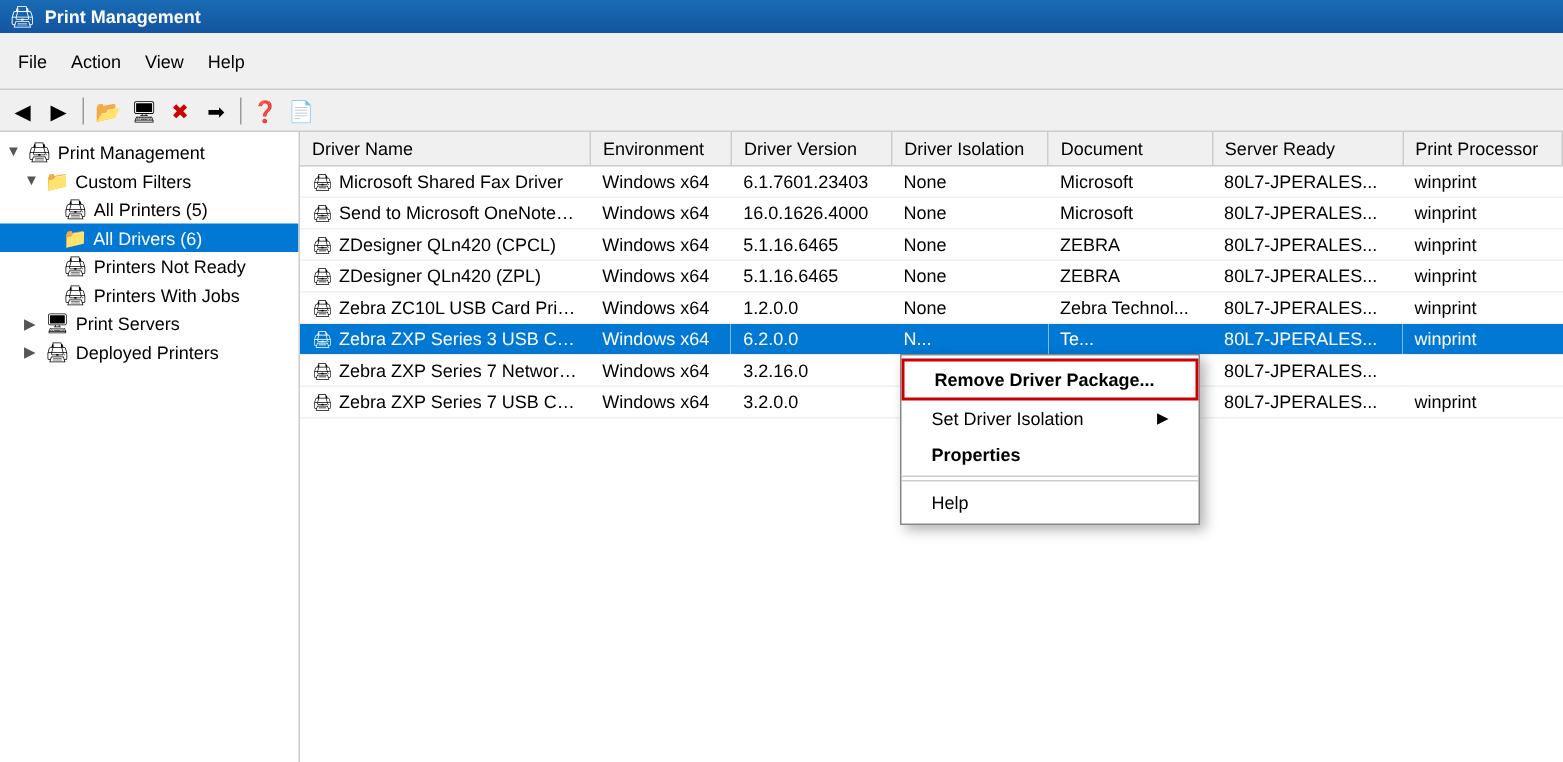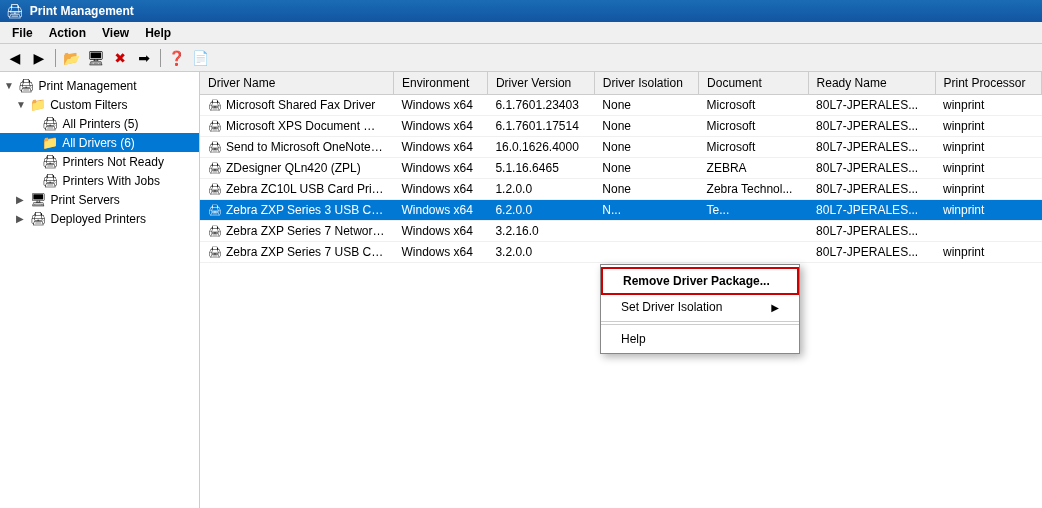--- a/index.html
+++ b/index.html
@@ -22,26 +22,25 @@
       align-items: center;
       padding: 0 6px;
       gap: 6px;
     }
     #title-bar .title-icon { font-size: 14px; }
     #title-bar .title-text { font-size: 12px; font-weight: bold; }
 
     
     #menu-bar {
       background: #f0f0f0;
-      height: 22px;
+      height: 38px;
       display: flex;
       align-items: center;
       padding: 0 4px;
       border-bottom: 1px solid #ccc;
-      font-weight: bold;
     }
     .menu-item {
       padding: 2px 8px;
       cursor: pointer;
       font-size: 12px;
     }
 
     
     #toolbar {
       background: #f0f0f0;
@@ -136,21 +135,20 @@
     #context-menu {
       position: absolute;
       top: 148px;
       left: 400px;
       background: white;
       border: 1px solid #888;
       box-shadow: 3px 3px 8px rgba(0,0,0,0.3);
       z-index: 100;
       min-width: 200px;
       padding: 2px 0;
-      margin-top: 44px;
     }
     .ctx-item {
       padding: 5px 20px;
       cursor: pointer;
       font-size: 12px;
       display: flex;
       align-items: center;
       justify-content: space-between;
     }
     .ctx-item.highlighted {
@@ -250,49 +248,49 @@
 
   <div id="content">
     <table>
       <thead>
         <tr>
           <th>Driver Name</th>
           <th>Environment</th>
           <th>Driver Version</th>
           <th>Driver Isolation</th>
           <th>Document</th>
-          <th>Ready Name</th>
+          <th>Server Ready</th>
           <th>Print Processor</th>
         </tr>
       </thead>
       <tbody id="table-body">
       <tr>
             <td><span style="margin-right: 4px; font-size: 11px;">🖨</span>Microsoft Shared Fax Driver</td>
             <td>Windows x64</td>
             <td>6.1.7601.23403</td>
             <td>None</td>
             <td>Microsoft</td>
             <td>80L7-JPERALES...</td>
             <td>winprint</td>
           </tr>
           <tr>
-            <td><span style="margin-right: 4px; font-size: 11px;">🖨</span>Microsoft XPS Document Writer</td>
-            <td>Windows x64</td>
-            <td>6.1.7601.17514</td>
+            <td><span style="margin-right: 4px; font-size: 11px;">🖨</span>Send to Microsoft OneNote 16 ...</td>
+            <td>Windows x64</td>
+            <td>16.0.1626.4000</td>
             <td>None</td>
             <td>Microsoft</td>
             <td>80L7-JPERALES...</td>
             <td>winprint</td>
           </tr>
           <tr>
-            <td><span style="margin-right: 4px; font-size: 11px;">🖨</span>Send to Microsoft OneNote 16 ...</td>
-            <td>Windows x64</td>
-            <td>16.0.1626.4000</td>
-            <td>None</td>
-            <td>Microsoft</td>
+            <td><span style="margin-right: 4px; font-size: 11px;">🖨</span>ZDesigner QLn420 (CPCL)</td>
+            <td>Windows x64</td>
+            <td>5.1.16.6465</td>
+            <td>None</td>
+            <td>ZEBRA</td>
             <td>80L7-JPERALES...</td>
             <td>winprint</td>
           </tr>
           <tr>
             <td><span style="margin-right: 4px; font-size: 11px;">🖨</span>ZDesigner QLn420 (ZPL)</td>
             <td>Windows x64</td>
             <td>5.1.16.6465</td>
             <td>None</td>
             <td>ZEBRA</td>
             <td>80L7-JPERALES...</td>
@@ -336,18 +334,19 @@
           </tr>
         </tbody>
     </table>
 
     <div id="context-menu">
       <div class="ctx-item highlighted">Remove Driver Package...</div>
       <div class="ctx-item">
         <span>Set Driver Isolation</span>
         <span class="ctx-arrow">▶</span>
       </div>
+      <div class="ctx-item ctx-bold">Properties</div>
       <div class="ctx-separator"></div>
       <div class="ctx-separator"></div>
       <div class="ctx-item">Help</div>
     </div>
   </div>
 </div>
 
 </body></html>

